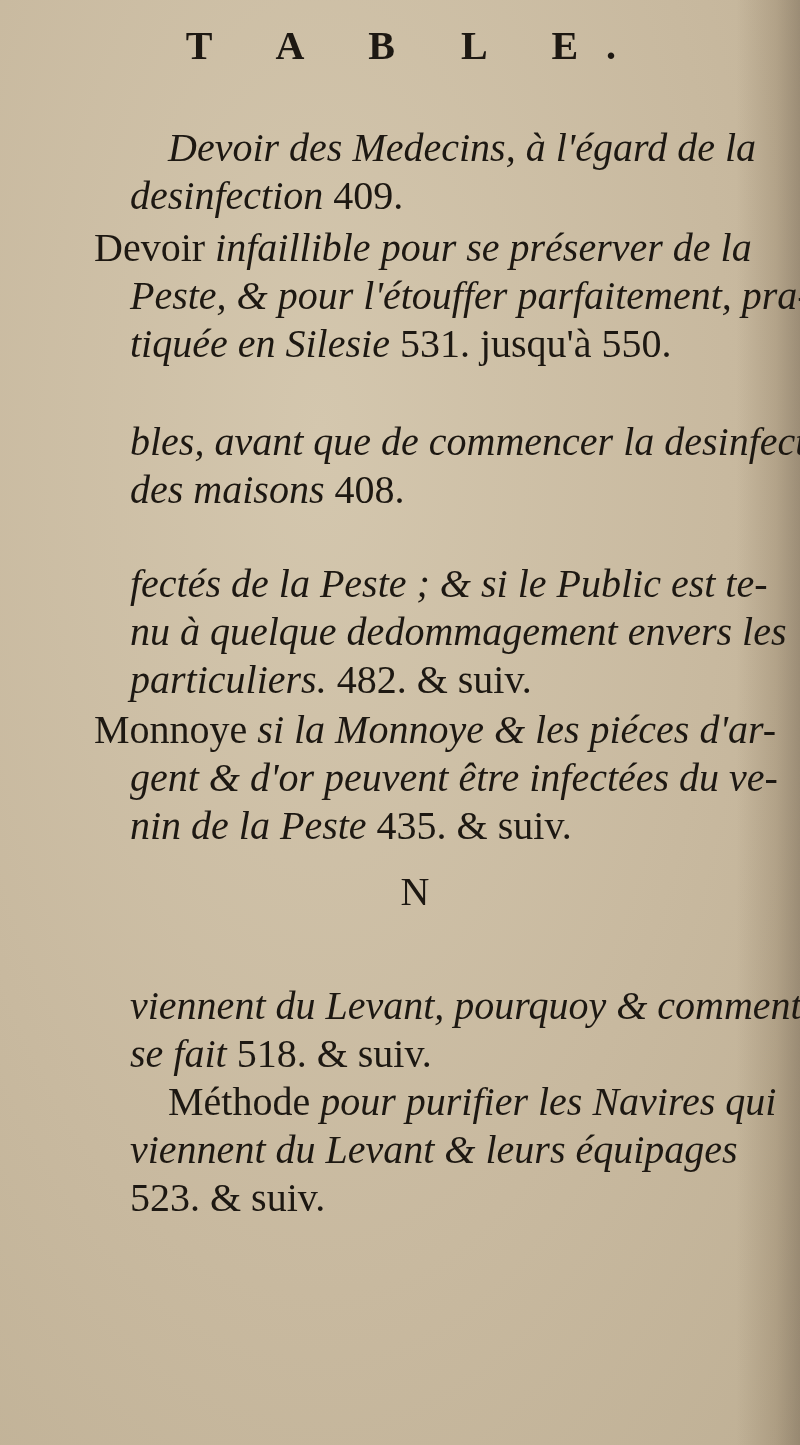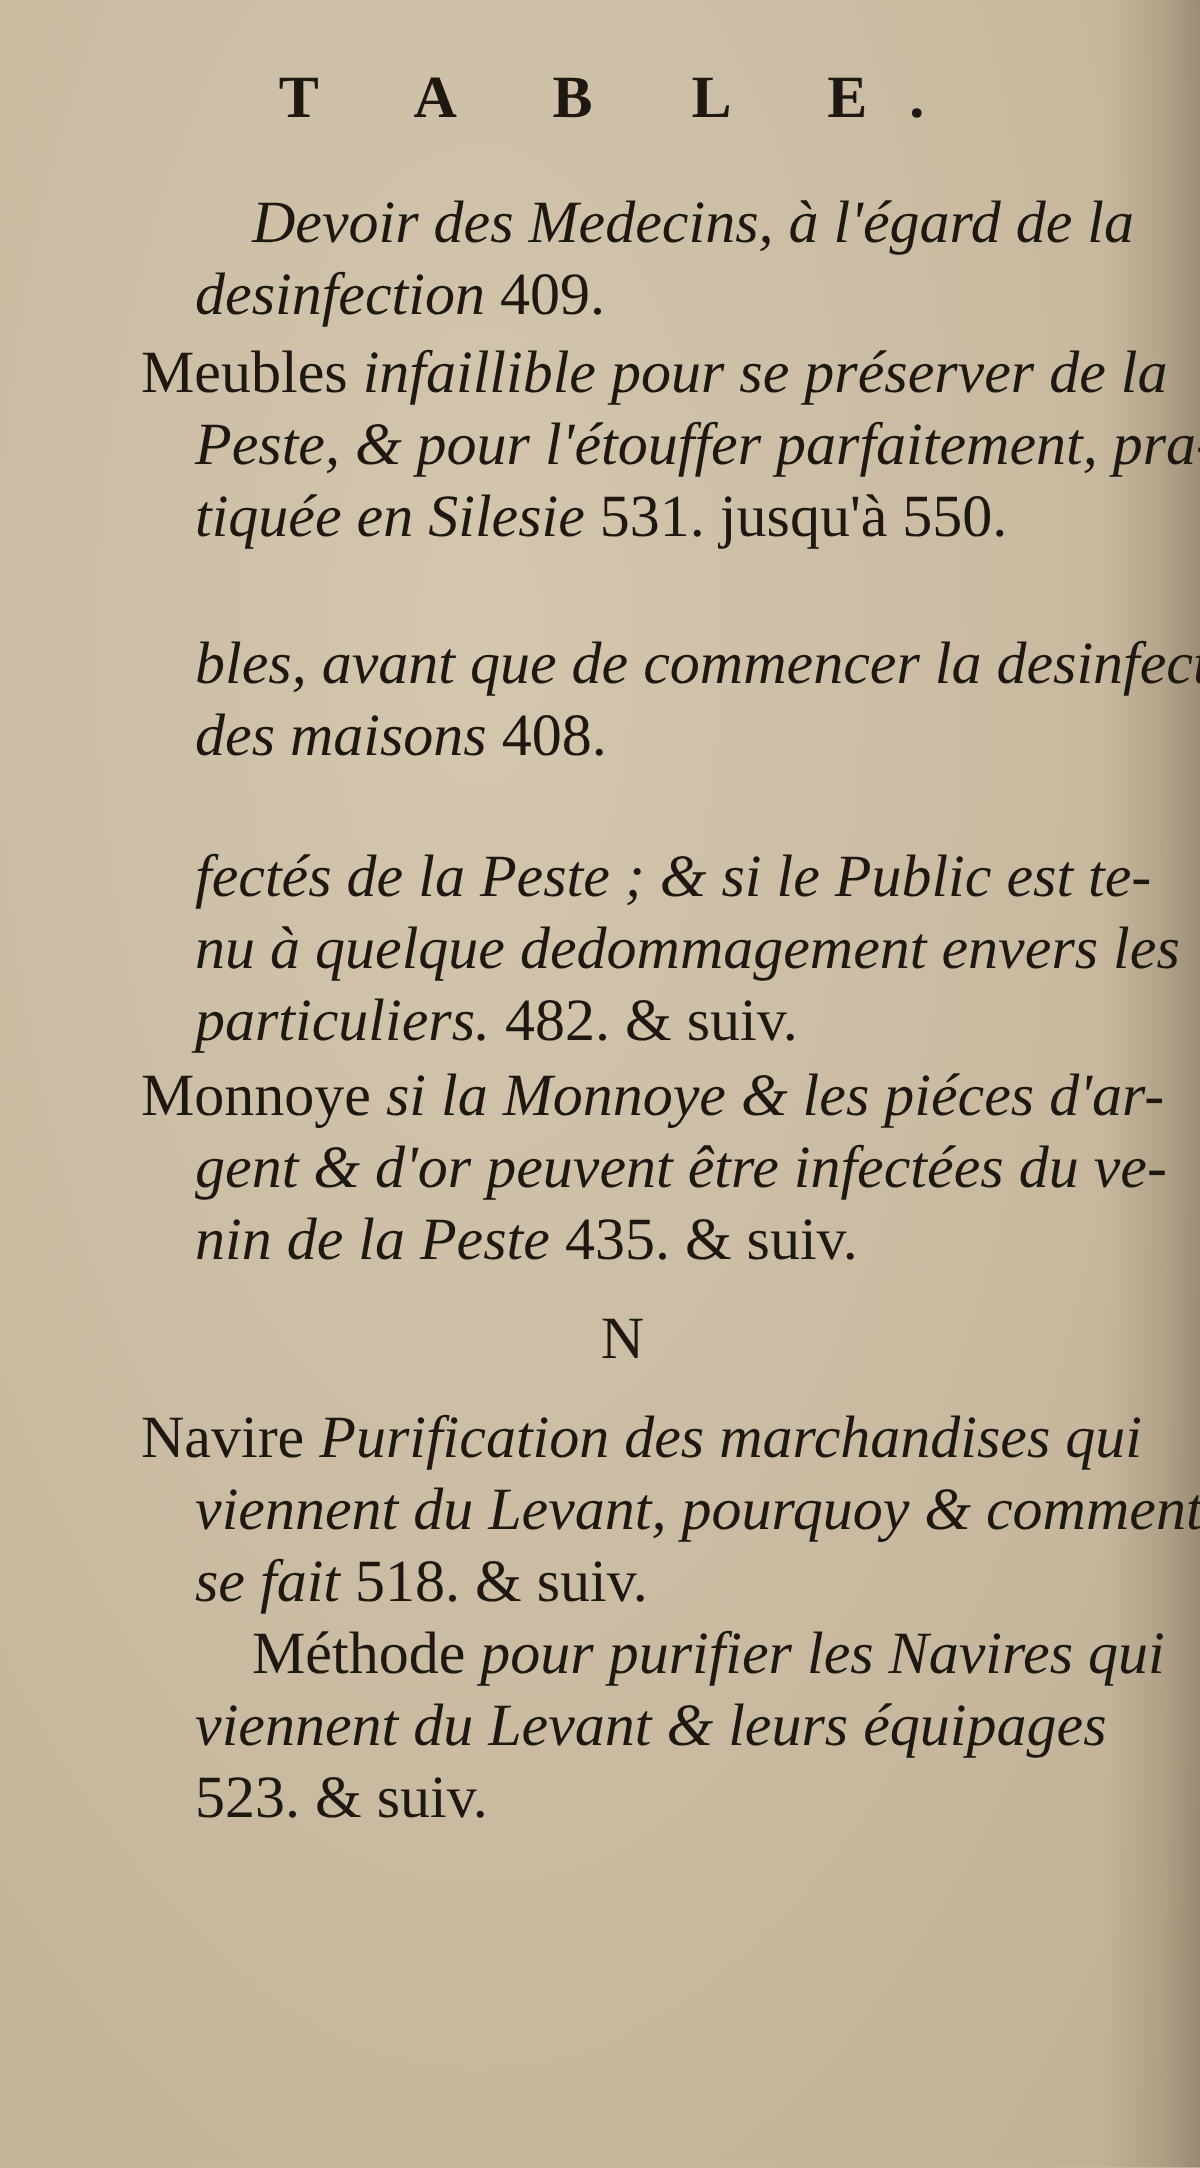--- a/index.html
+++ b/index.html
@@ -27,21 +27,20 @@
     left: 0;
     width: 800px;
     text-align: center;
     font-family: "Liberation Serif", serif;
     font-weight: bold;
     letter-spacing: 28px;
     font-size: 40px;
     top: 22px;
     padding-left: 30px;
     box-sizing: border-box;
-    margin-top: 19px;
   }
   .letter {
     position: absolute;
     left: 0;
     width: 800px;
     text-align: center;
     font-family: "Liberation Serif", serif;
     font-size: 40px;
     padding-left: 30px;
     box-sizing: border-box;
@@ -58,38 +57,37 @@
 </style>
 </head>
 <body>
 
 <div class="page">
   <div class="heading">T A B L E.</div>
 
   <div class="line" style="left:168px;top:128px"><span class="it">Devoir des Medecins, à l'égard de la</span></div>
   <div class="line" style="left:130px;top:176px"><span class="it">desinfection </span><span class="rm">409.</span></div>
 
-  <div class="line" style="left:94px;top:228px"><span class="rm">Meubles </span><span class="it">infaillible pour se préserver de la</span></div>
+  <div class="line" style="left:94px;top:228px"><span class="rm">Devoir </span><span class="it">infaillible pour se préserver de la</span></div>
   <div class="line" style="left:130px;top:276px"><span class="it">Peste, &amp; pour l'étouffer parfaitement, pra-</span></div>
   <div class="line" style="left:130px;top:324px"><span class="it">tiquée en Silesie </span><span class="rm">531. jusqu'à 550.</span></div>
 
   <div class="line" style="left:130px;top:422px"><span class="it">bles, avant que de commencer la desinfection</span></div>
   <div class="line" style="left:130px;top:470px"><span class="it">des maisons </span><span class="rm">408.</span></div>
 
   <div class="line" style="left:130px;top:564px"><span class="it">fectés de la Peste ; &amp; si le Public est te-</span></div>
   <div class="line" style="left:130px;top:612px"><span class="it">nu à quelque dedommagement envers les</span></div>
   <div class="line" style="left:130px;top:660px"><span class="it">particuliers. </span><span class="rm">482. &amp; suiv.</span></div>
 
   <div class="line" style="left:130px;top:758px"><span class="it">gent &amp; d'or peuvent être infectées du ve-</span></div>
   <div class="line" style="left:94px;top:710px"><span class="rm">Monnoye </span><span class="it">si la Monnoye &amp; les piéces d'ar-</span></div>
   <div class="line" style="left:130px;top:806px"><span class="it">nin de la Peste </span><span class="rm">435. &amp; suiv.</span></div>
 
   <div class="letter" style="top:868px">N</div>
 
-  <div class="line" style="left:94px;top:938px"><span class="rm">Navire </span><span class="it">Purification des marchandises qui</span></div>
   <div class="line" style="left:130px;top:986px"><span class="it">viennent du Levant, pourquoy &amp; comment</span></div>
   <div class="line" style="left:130px;top:1034px"><span class="it">se fait </span><span class="rm">518. &amp; suiv.</span></div>
 
   <div class="line" style="left:168px;top:1082px"><span class="rm">Méthode </span><span class="it">pour purifier les Navires qui</span></div>
   <div class="line" style="left:130px;top:1130px"><span class="it">viennent du Levant &amp; leurs équipages</span></div>
   <div class="line" style="left:130px;top:1178px"><span class="rm">523. &amp; suiv.</span></div>
 
 </div>
 
 </body></html>

